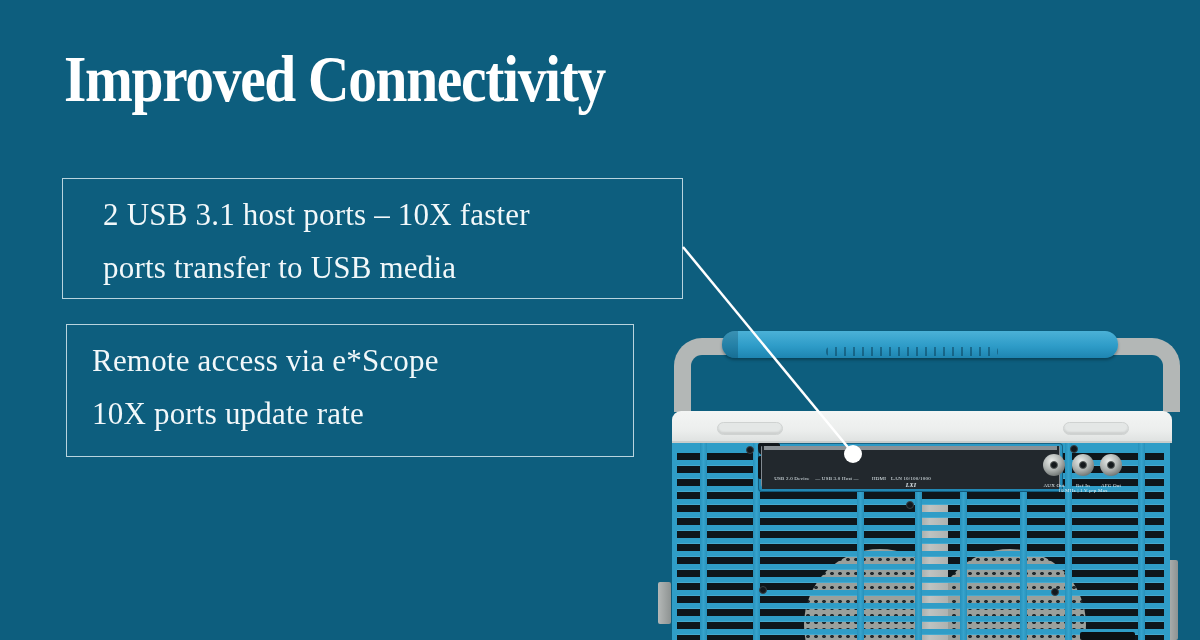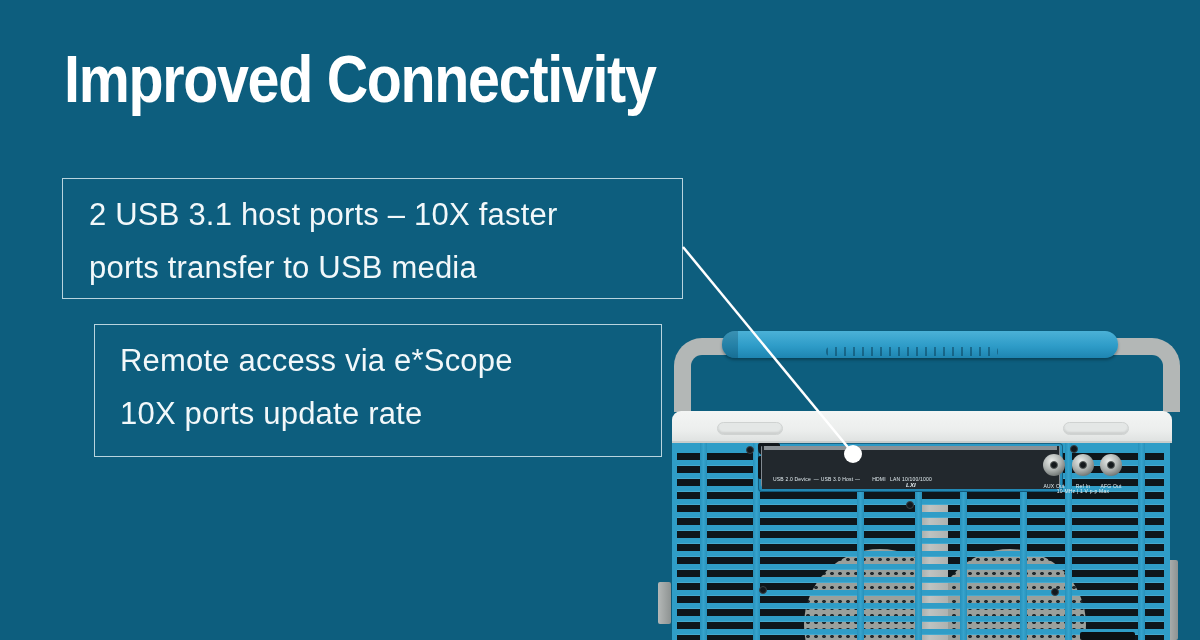--- a/index.html
+++ b/index.html
@@ -1,30 +1,30 @@
 <!DOCTYPE html>
 <html><head>
 <meta charset="utf-8">
 <style>
   html,body{margin:0;padding:0;background:#0D5E7E;}
   *{box-sizing:border-box;}
   .stage{position:relative;width:1200px;height:640px;overflow:hidden;
-         background:#0D5E7E;font-family:Liberation Sans, sans-serif;}
+         background:#0D5E7E;font-family:Liberation Serif, serif;}
 
   
   .title{position:absolute;left:64px;top:44px;margin:0;color:#FFFFFF;
          font-size:66px;line-height:70px;font-weight:700;letter-spacing:-1.5px;
          transform:scaleX(.87);transform-origin:left top;white-space:nowrap;}
 
   
   .cbox{position:absolute;border:1px solid rgba(228,241,246,.8);
         color:#F2F8FA;font-size:31px;font-weight:400;letter-spacing:.2px;}
   .cbox .ln{line-height:53px;white-space:nowrap;}
-  .cbox1{left:62px;top:178px;width:621px;height:121px;padding:9px 0 0 26px;}
-  .cbox2{left:66px;top:324px;width:568px;height:133px;padding:9px 0 0 25px;margin-left:28px;}
+  .cbox1{left:62px;top:178px;width:621px;height:121px;padding:9px 0 0 40px;}
+  .cbox2{left:66px;top:324px;width:568px;height:133px;padding:9px 0 0 25px;}
 
   
   .callout-svg{position:absolute;left:0;top:0;z-index:60;pointer-events:none;}
 
   
   .leg{position:absolute;background:linear-gradient(90deg,#B4B8B7,#8E9392);z-index:1;}
   .leg-l{left:658px;top:582px;width:13px;height:42px;border-radius:2px;}
   .leg-r{left:1166px;top:560px;width:12px;height:80px;border-radius:2px;}
 
   .handle-frame{position:absolute;left:674px;top:338px;width:506px;height:74px;

